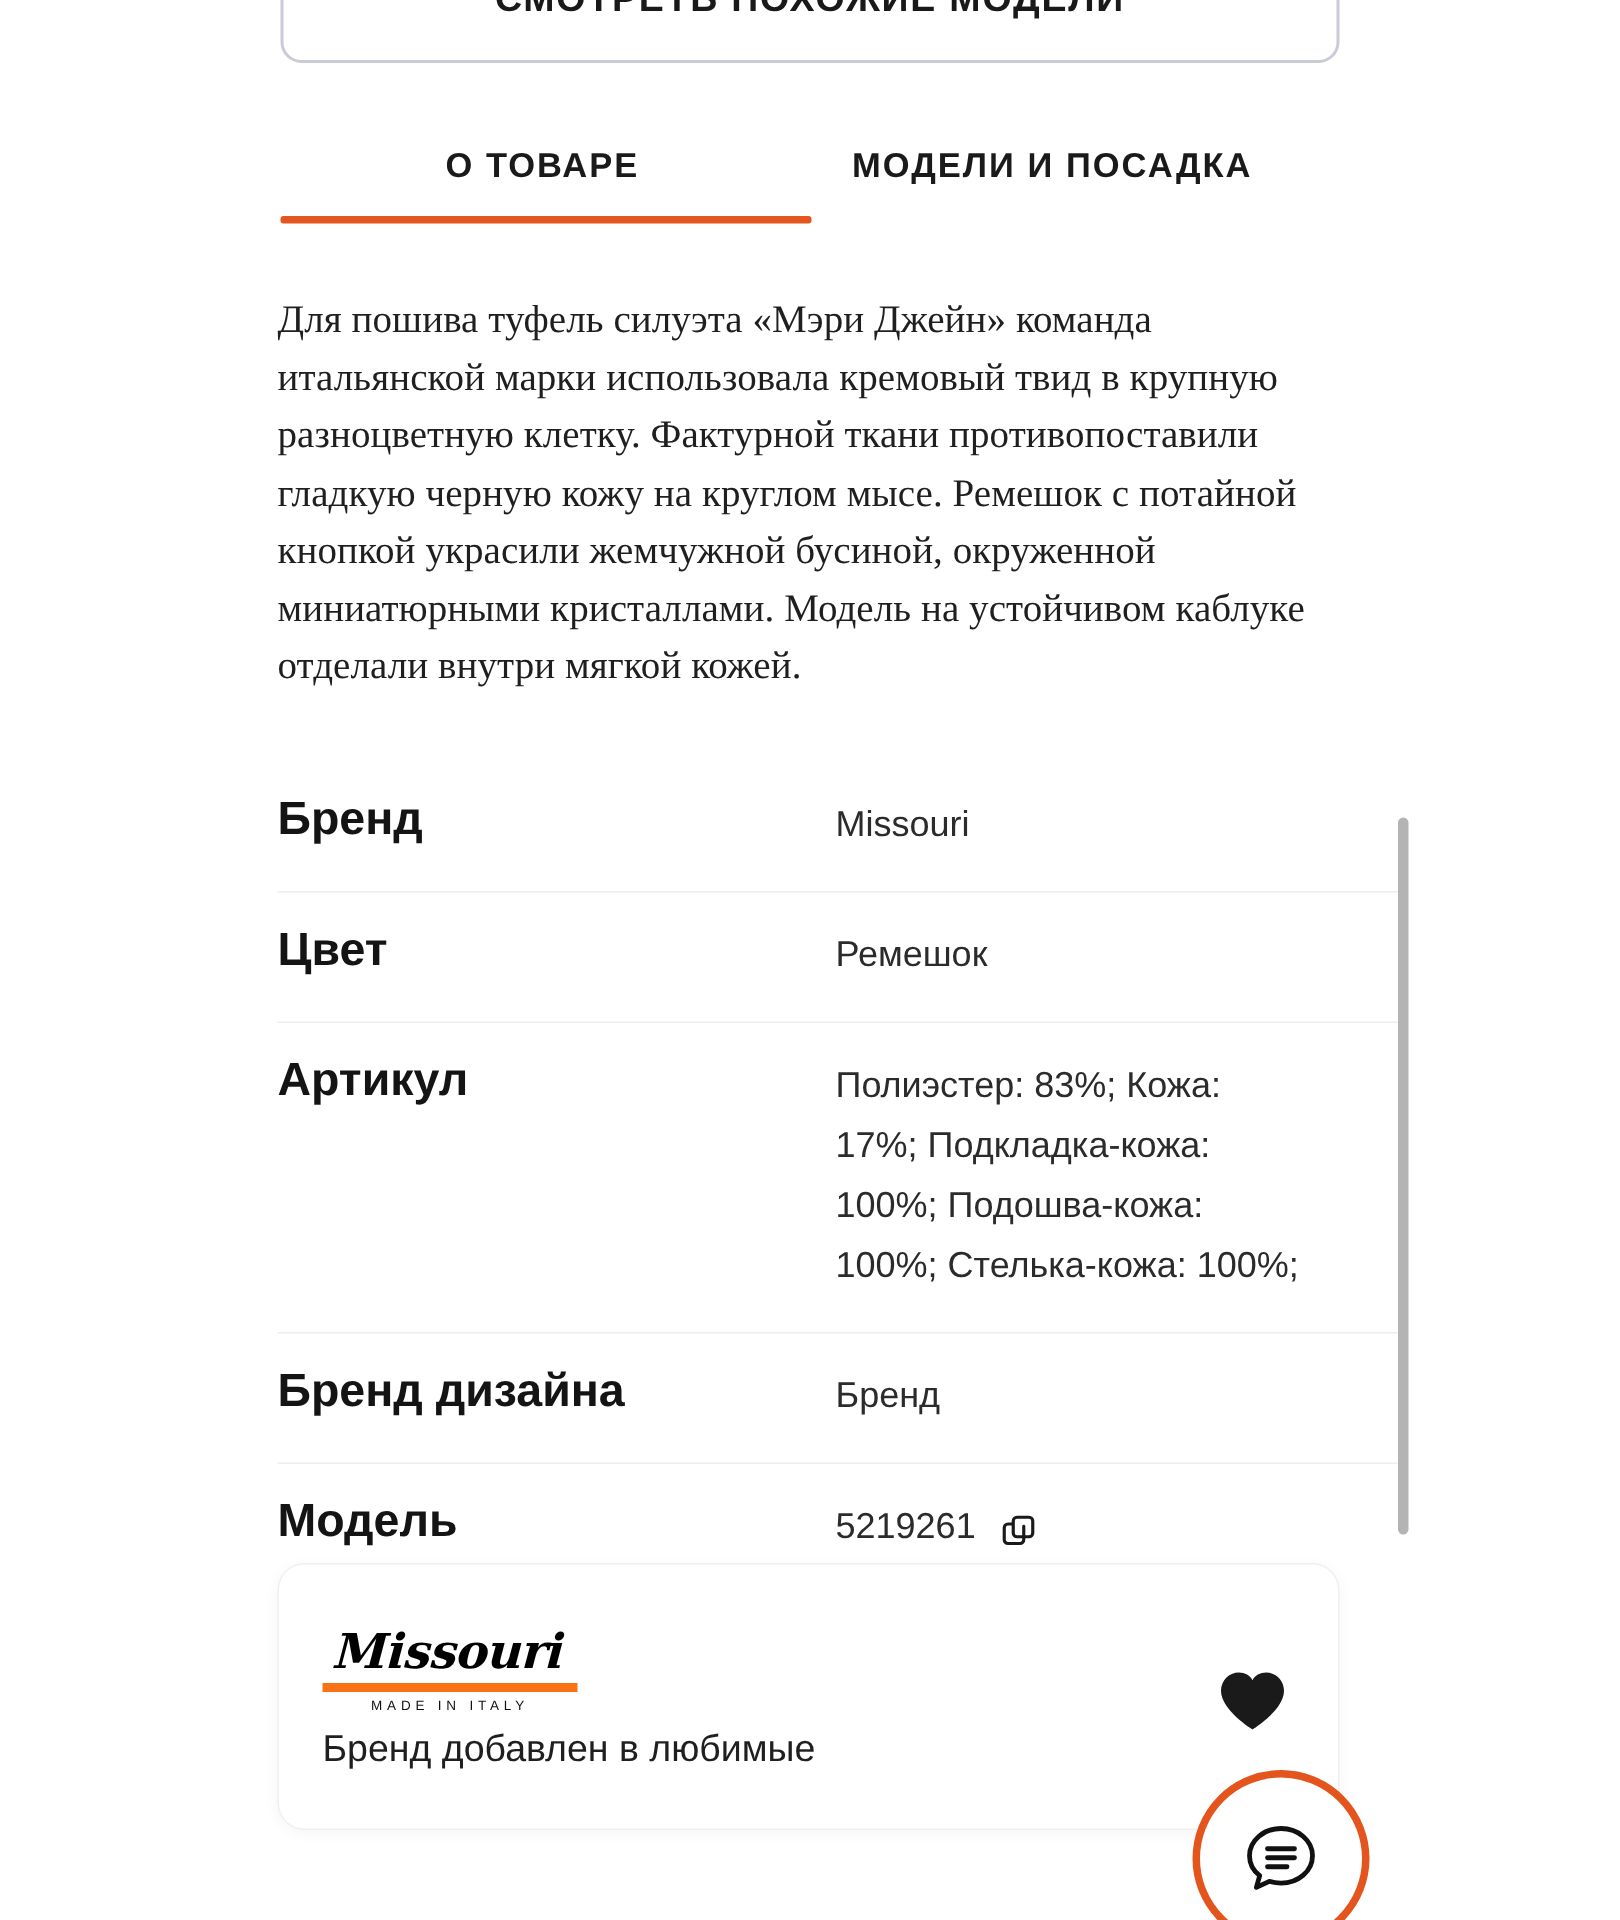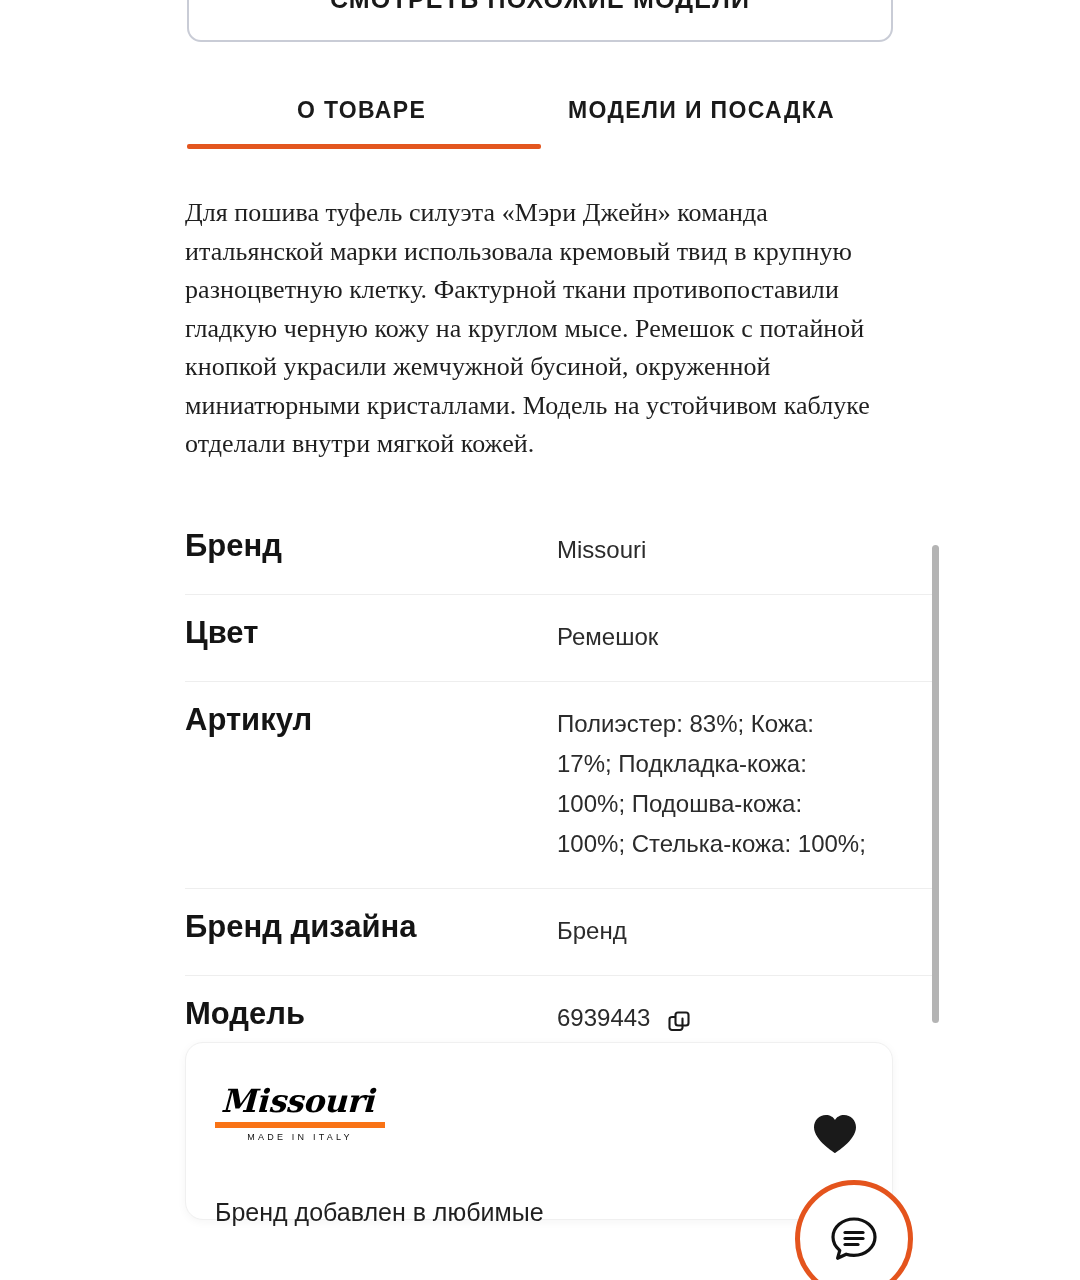--- a/index.html
+++ b/index.html
@@ -193,21 +193,20 @@
     letter-spacing: 3.2px;
     color: #111111;
     font-weight: 400;
   }
   .brand-status {
     position: absolute;
     left: 29px;
     top: 109px;
     font-size: 25px;
     color: #1f1f1f;
-    margin-top: 46px;
   }
   .brand-heart {
     position: absolute;
     right: 34px;
     top: 70px;
     cursor: pointer;
   }
 
   
   .chat-fab {
@@ -271,21 +270,21 @@
   <div class="attr-row">
     <div class="attr-key">Бренд дизайна</div>
     <div class="attr-val">
       <span class="attr-val-text">Бренд</span>
     </div>
   </div>
 
   <div class="attr-row">
     <div class="attr-key">Модель</div>
     <div class="attr-val">
-      <span class="attr-val-text">6939443</span>
+      <span class="attr-val-text">5219261</span>
       <span class="copy-icon">
         <svg width="26" height="26" viewBox="0 0 26 26" fill="none">
           <rect x="9.5" y="3.5" width="13" height="13" rx="2.5" stroke="#1a1a1a" stroke-width="2.1"></rect>
           <path d="M16.5 9.5v9a2.5 2.5 0 0 1-2.5 2.5H6a2.5 2.5 0 0 1-2.5-2.5v-8A2.5 2.5 0 0 1 6 8h3" stroke="#1a1a1a" stroke-width="2.1" stroke-linecap="round"></path>
         </svg>
       </span>
     </div>
   </div>
 
 </div>

